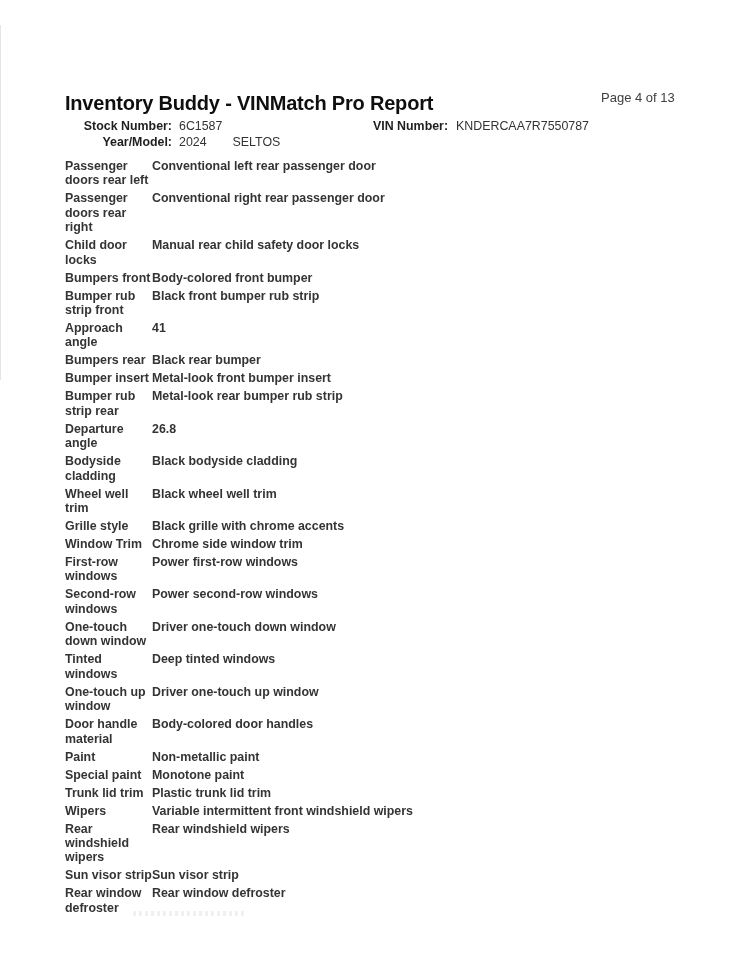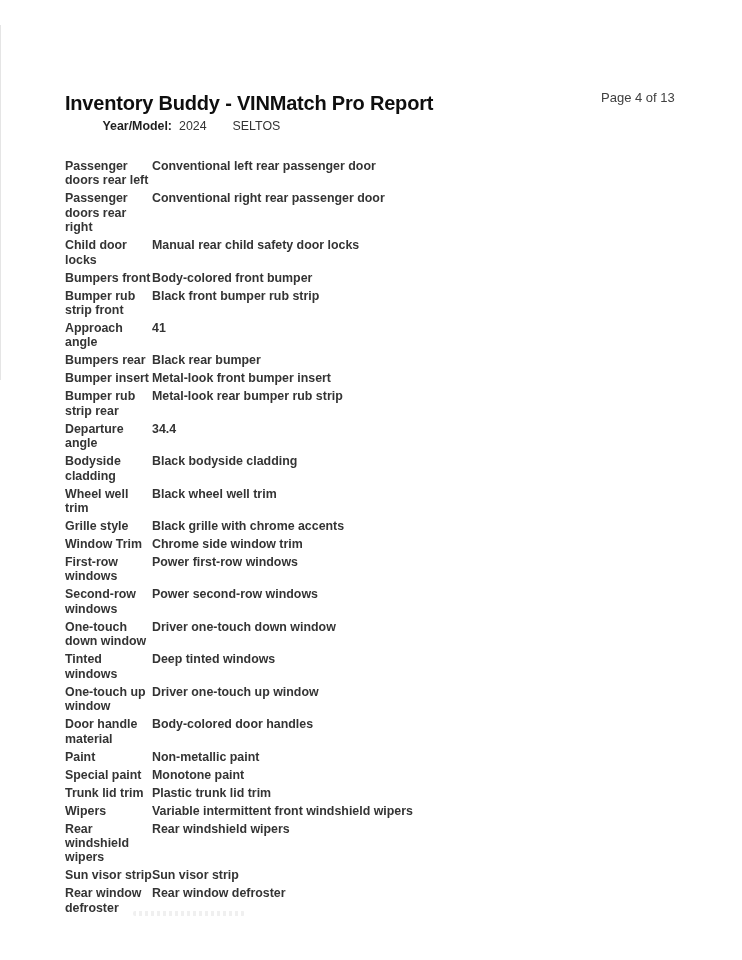--- a/index.html
+++ b/index.html
@@ -100,20 +100,26 @@
 <div class="page">
 
   <div class="scan-edge"></div>
 
   <h1 class="report-title">Inventory Buddy - VINMatch Pro Report</h1>
 
   <div class="page-num">Page 4 of 13</div>
 
   <div class="meta">
     <div class="meta-line">
+      <span class="meta-label">Stock Number:</span><span class="meta-value">6C1587</span>
+      <span class="vin-group">
+        <span class="vin-label">VIN Number:</span><span class="vin-value">KNDERCAA7R7550787</span>
+      </span>
+    </div>
+    <div class="meta-line">
       <span class="meta-label">Year/Model:</span><span class="meta-value">2024</span><span class="model-value">SELTOS</span>
     </div>
   </div>
 
   <div class="spec-rows" id="spec-rows">
   <div class="spec-row">
     <div class="spec-label">Passenger
 doors rear left</div>
     <div class="spec-value">Conventional left rear passenger door</div>
   </div>
@@ -160,21 +166,21 @@
 
   <div class="spec-row">
     <div class="spec-label">Bumper rub
 strip rear</div>
     <div class="spec-value">Metal-look rear bumper rub strip</div>
   </div>
 
   <div class="spec-row">
     <div class="spec-label">Departure
 angle</div>
-    <div class="spec-value">34.4</div>
+    <div class="spec-value">26.8</div>
   </div>
 
   <div class="spec-row">
     <div class="spec-label">Bodyside
 cladding</div>
     <div class="spec-value">Black bodyside cladding</div>
   </div>
 
   <div class="spec-row">
     <div class="spec-label">Wheel well trim</div>

